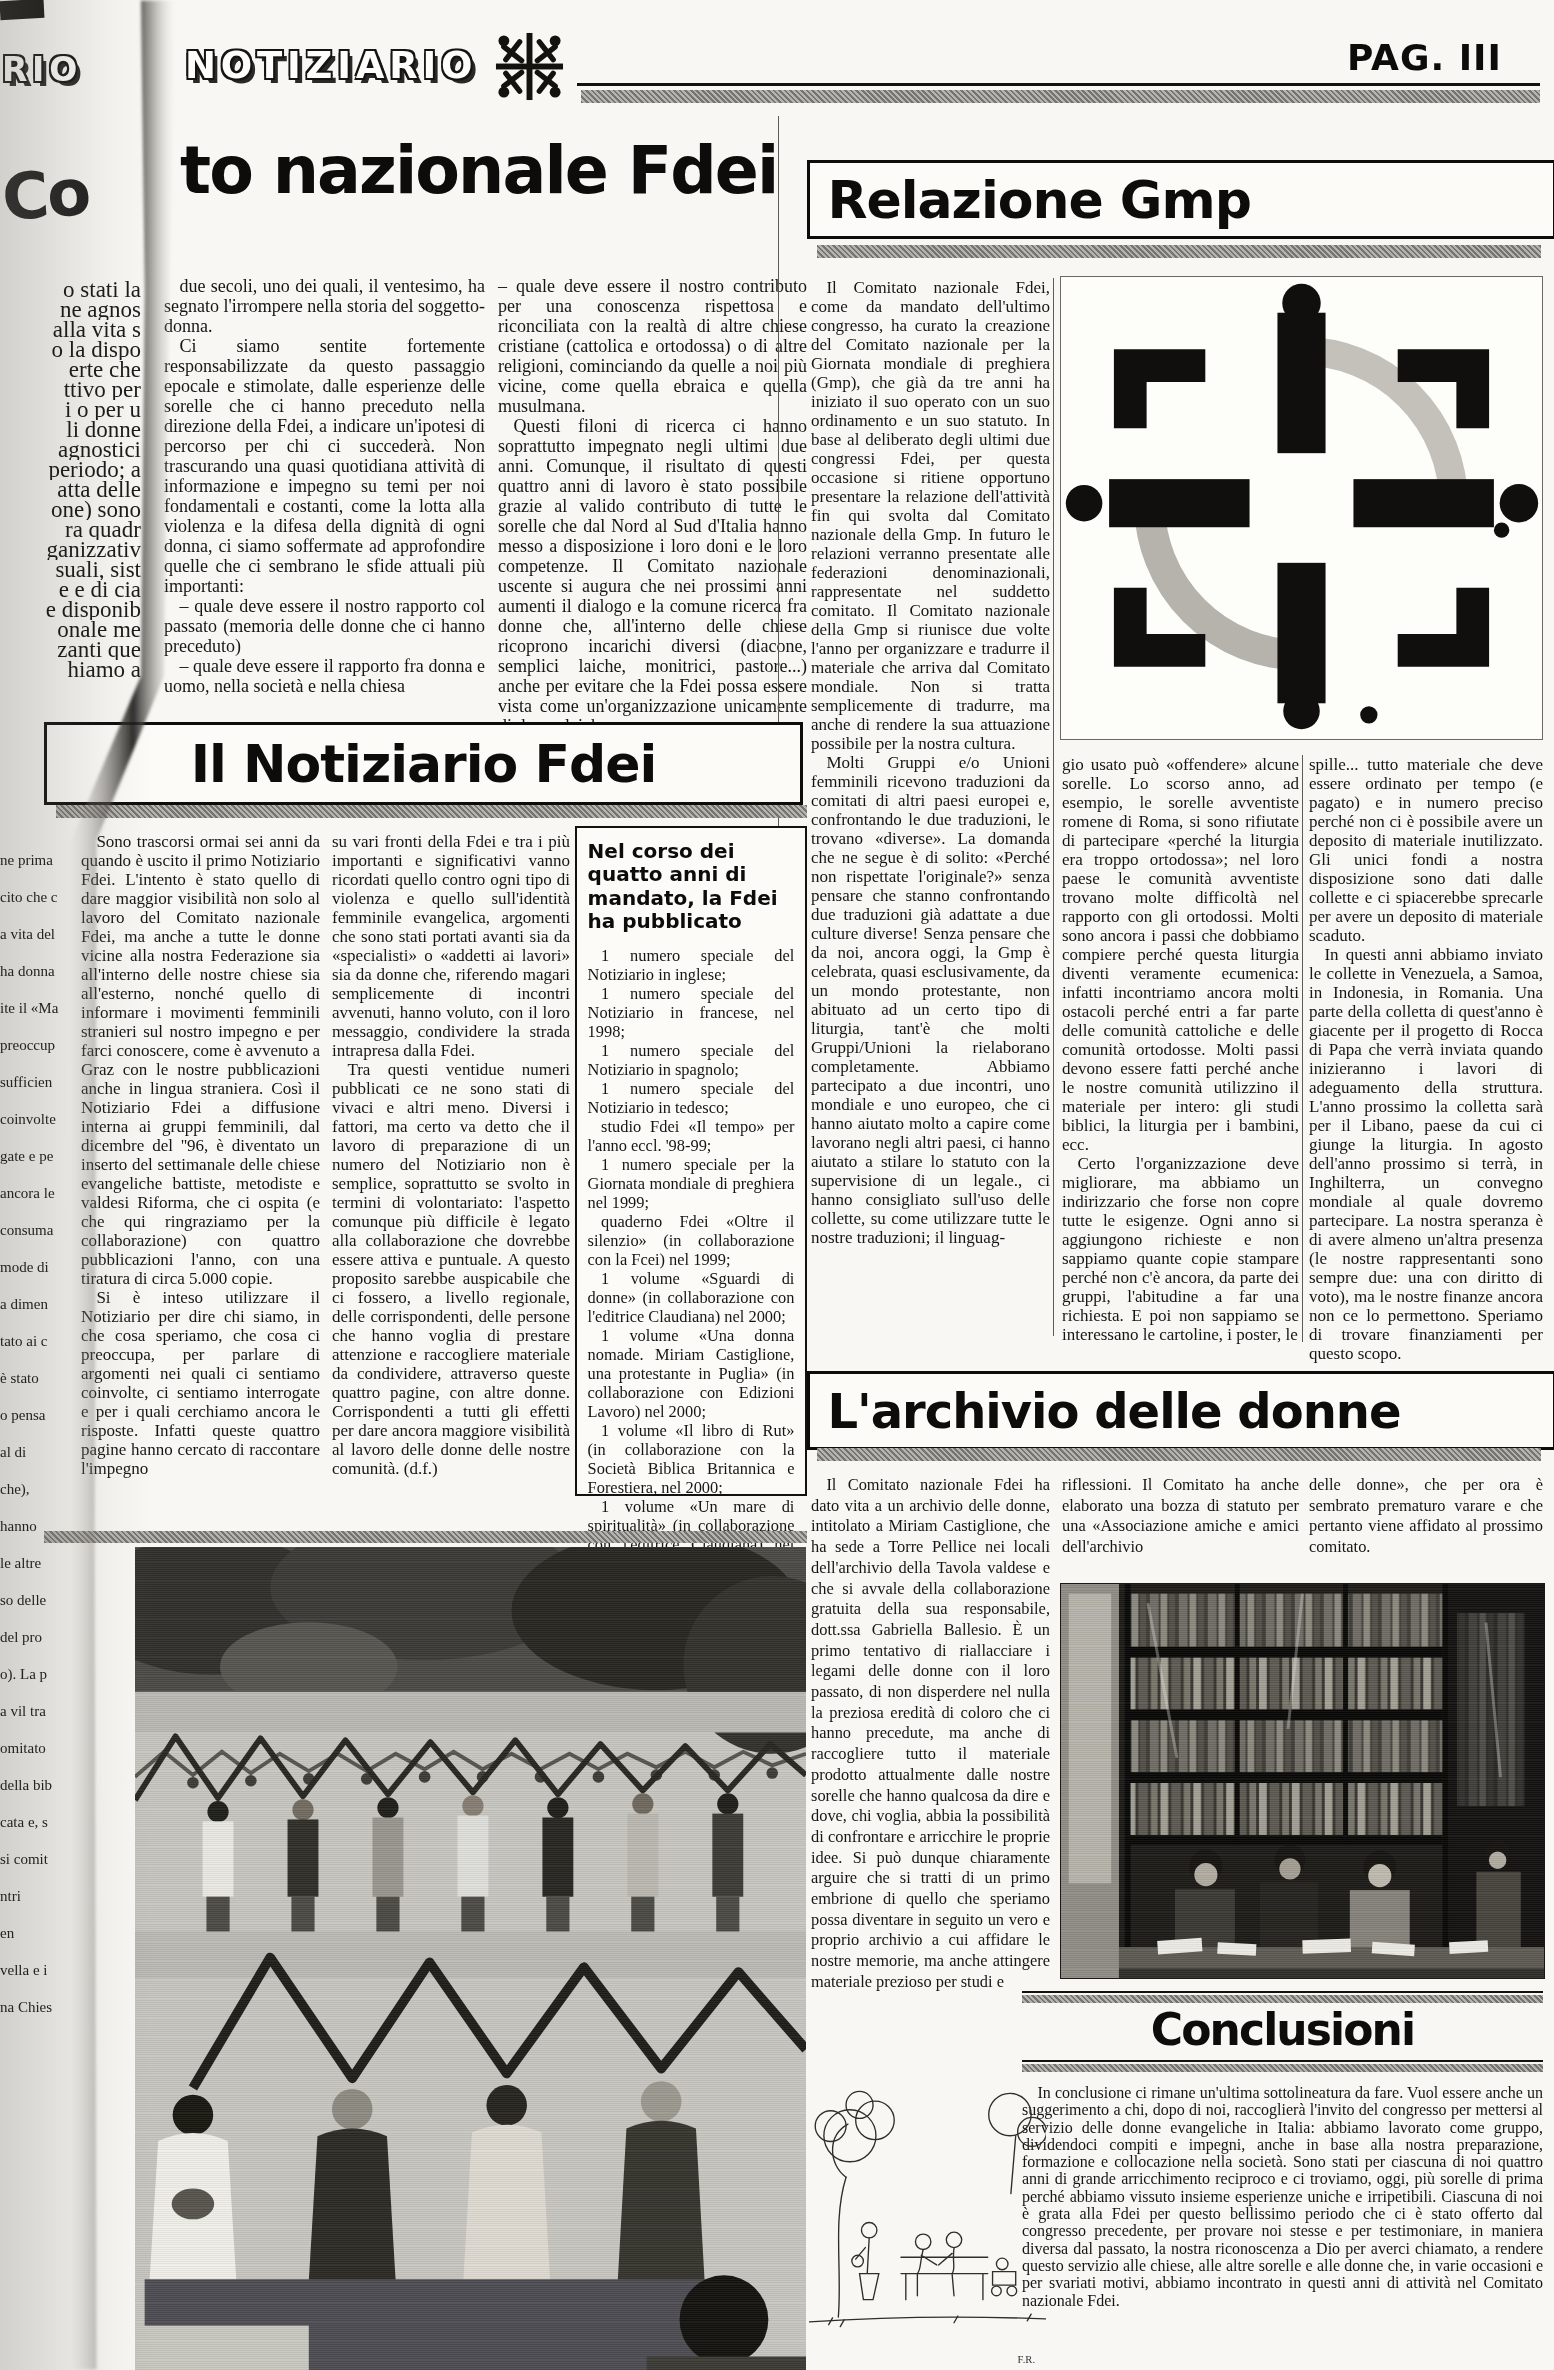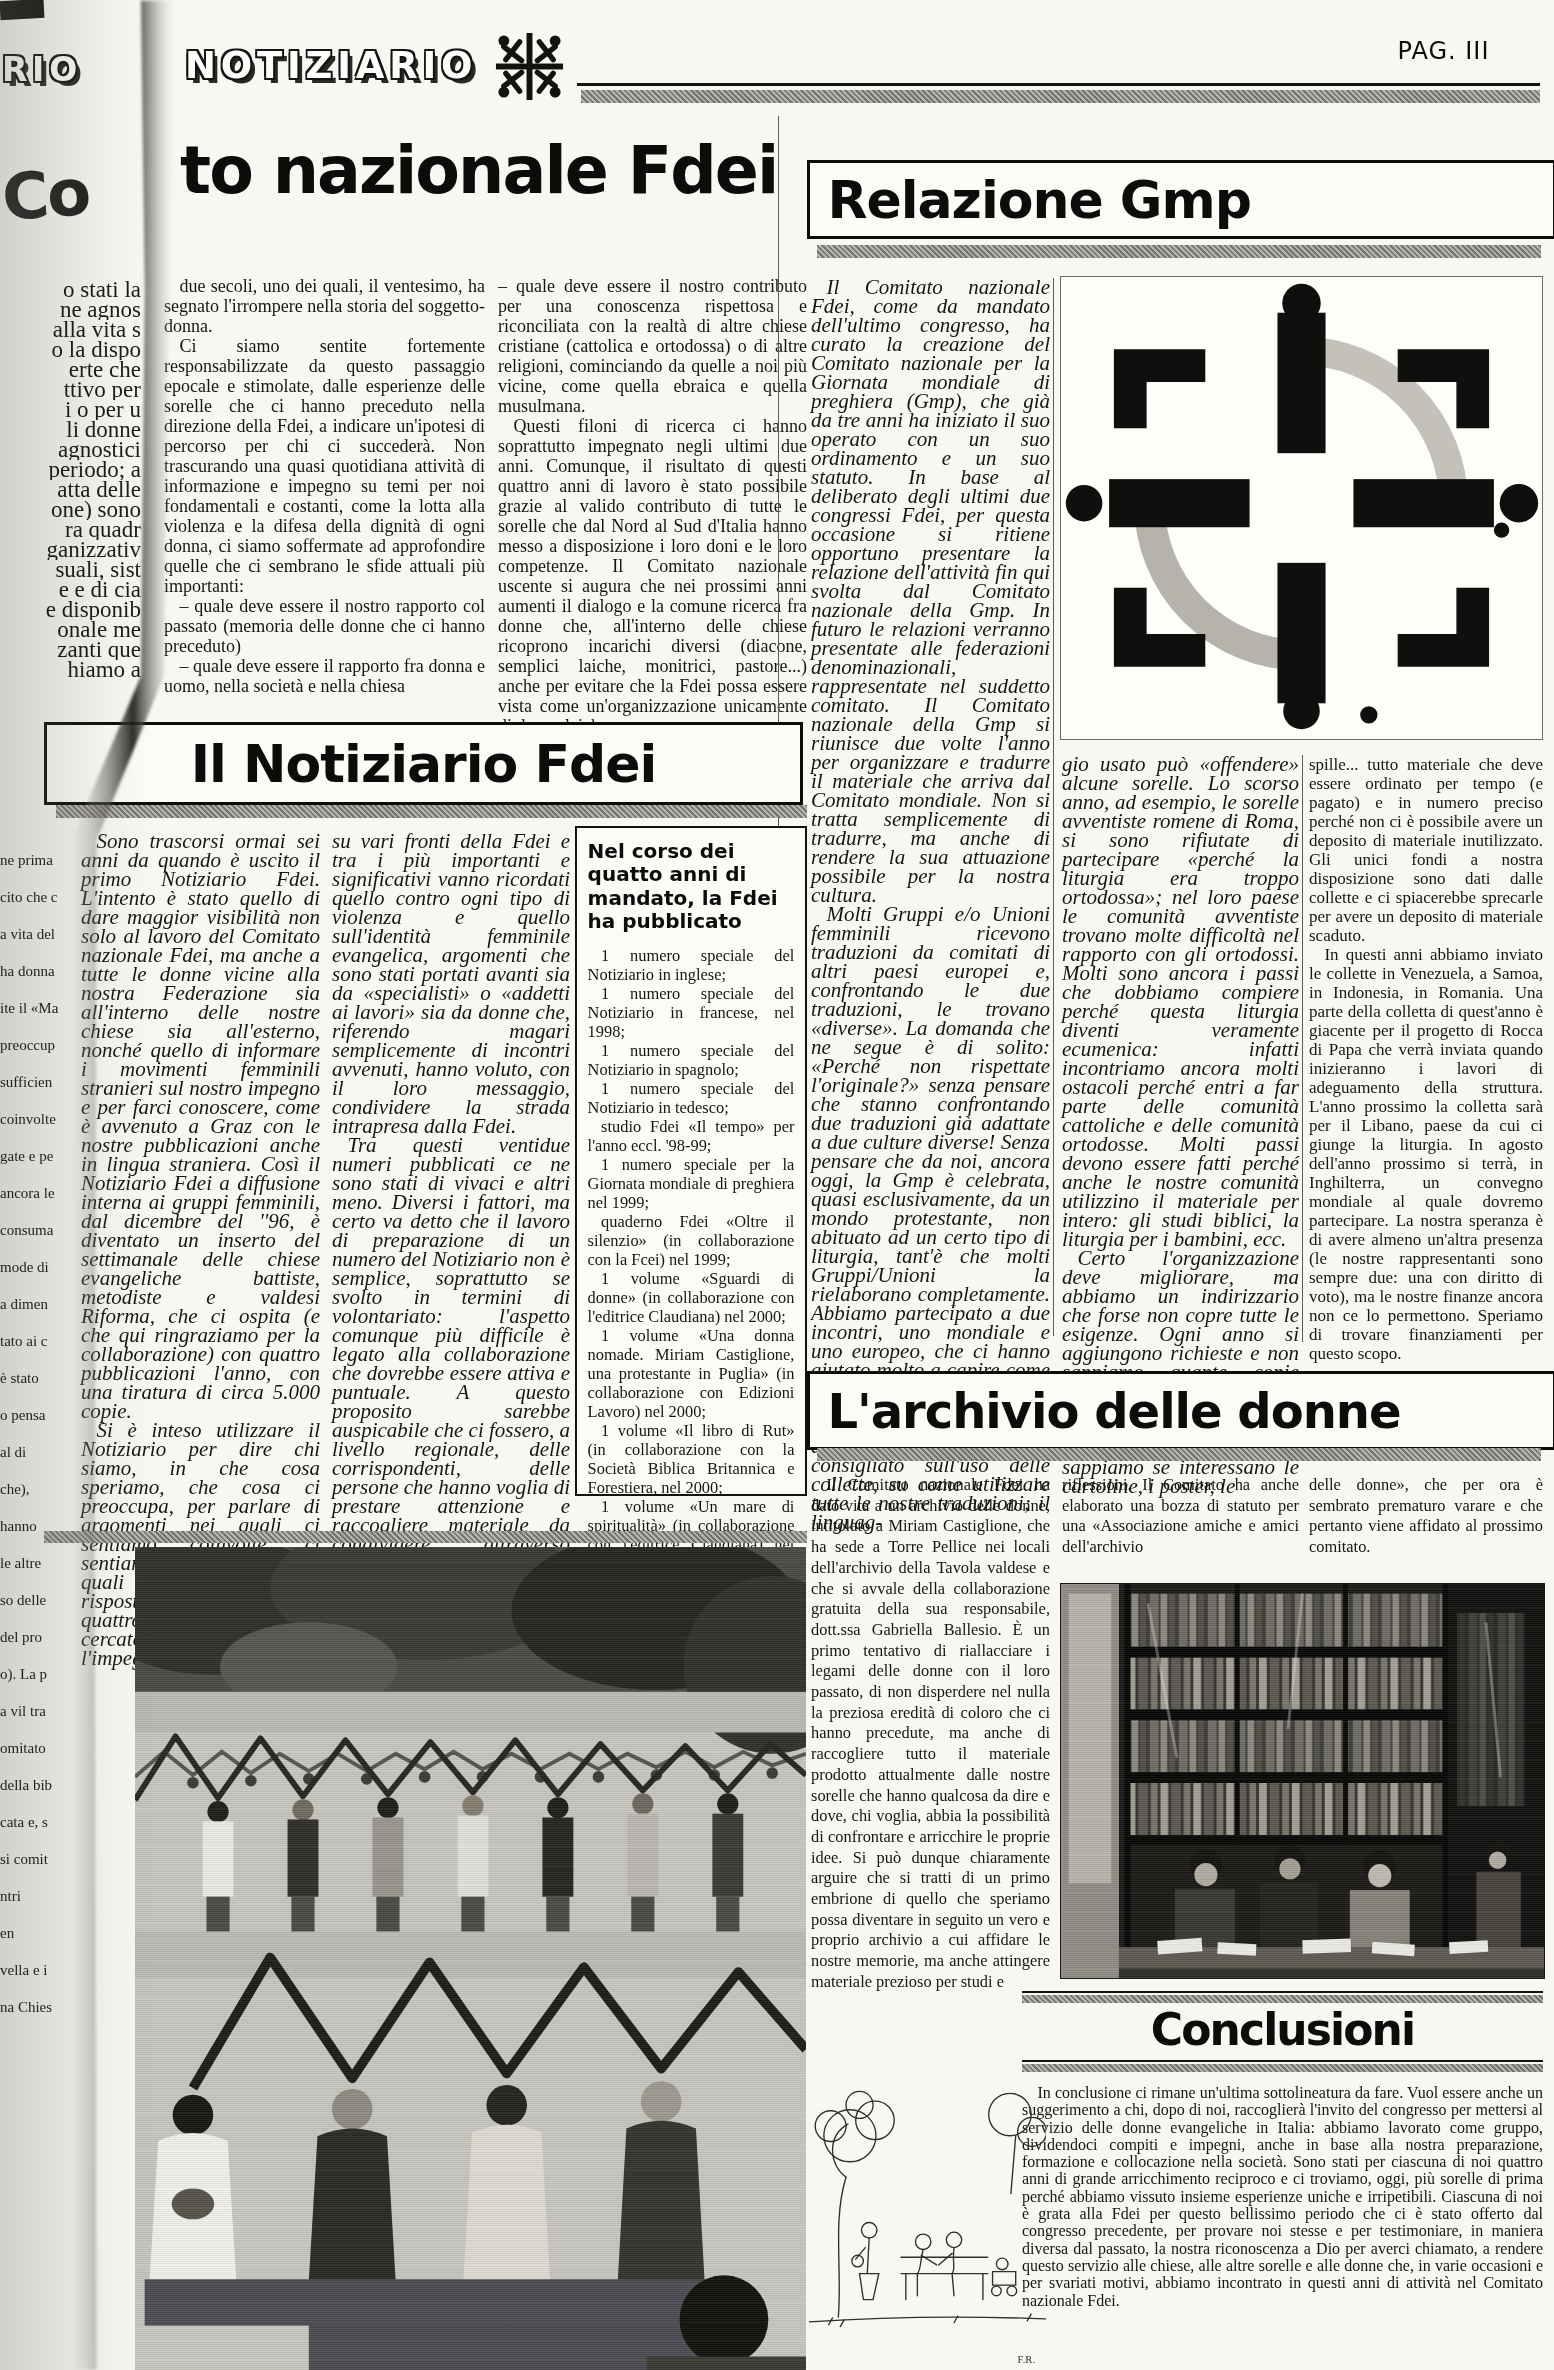--- a/index.html
+++ b/index.html
@@ -11,21 +11,21 @@
   .outline-text{font-family:"DejaVu Sans",sans-serif;font-weight:bold;color:#fdfdfb;letter-spacing:4.8px;
     text-shadow:-1.9px -1.9px 0 #151412,1.9px -1.9px 0 #151412,-1.9px 1.9px 0 #151412,1.9px 1.9px 0 #151412,4.8px 4.8px 0 #2a2926;}
   .tbox{position:absolute;background:#fcfbf8;border:3.9px solid #0d0c0b;display:flex;align-items:center;}
   .tbox .headline{letter-spacing:-1px;}
   .band{position:absolute;background:repeating-linear-gradient(45deg,#767470 0 1.9px,#b6b4ae 1.9px 3.9px);}
   .hrule{position:absolute;background:#13120f;}
   .vrule{position:absolute;width:1px;background:#5c5a55;}
   
   .col{position:absolute;text-align:justify;}
   .body-lg{font-size:18px;line-height:20px;}
-  .body-md{font-size:21px;line-height:19px;font-style:italic;}
+  .body-md{font-size:17px;line-height:19px;}
   .body-ar{font-size:16.4px;line-height:20.7px;}
   .body-cl{font-size:16px;line-height:17.3px;}
   .para{text-indent:15.4px;margin:0;}
   .cont .para:first-child{text-indent:0;}
   .byline{font-weight:bold;text-align:right;margin-top:5.8px;font-size:17px;}
   
   .pubbox{position:absolute;background:#fcfbf8;border:2.9px solid #13120f;padding:9.7px 10.6px;box-sizing:border-box;}
   .pubbox-title{font-family:"DejaVu Sans",sans-serif;font-weight:bold;font-size:20px;line-height:1.18;
     text-align:left;margin:1.9px 0 11.6px 0;color:#0d0c0b;}
   .pub-item{font-size:16.4px;line-height:19px;text-align:justify;text-indent:13.5px;}
@@ -69,21 +69,21 @@
         <circle cx="10" cy="10" r="5.5"></circle>
           <circle cx="62" cy="10" r="5.5"></circle>
         <circle cx="10" cy="62" r="5.5"></circle>
           <circle cx="62" cy="62" r="5.5"></circle>
       </g>
     </svg>
   </div>
 
   <div class="hrule" style="left:577px;top:83px;width:963px;height:2.9px;"></div>
   <div class="band" style="left:581px;top:90px;width:959px;height:12.6px;"></div>
-  <div class="abs" style="left:1347px;top:37px;width:193px;text-align:center;font-family:'DejaVu Sans',sans-serif;font-weight:normal;font-size:24px;letter-spacing:1px;color:#0d0c0b;">PAG. III</div>
+  <div class="abs" style="left:1347px;top:37px;width:193px;text-align:left;font-family:'DejaVu Sans',sans-serif;font-weight:bold;font-size:36px;letter-spacing:1px;color:#0d0c0b;">PAG. III</div>
 
   <div class="abs headline" style="left:1.9px;top:158px;font-size:64px;opacity:.92;transform:rotate(-4deg);">Co</div>
   <h1 class="abs headline" style="left:180px;top:133px;font-size:65px;margin:0;">to nazionale Fdei</h1>
 
   <div class="col body-lg" style="left:164px;top:276px;width:321px;">
       <div class="para">due secoli, uno dei quali, il ventesimo, ha segnato l'irrompere nella storia del soggetto-donna.</div>
       <div class="para">Ci siamo sentite fortemente responsabilizzate da questo passaggio epocale e stimolate, dalle esperienze delle sorelle che ci hanno preceduto nella direzione della Fdei, a indicare un'ipotesi di percorso per chi ci succederà. Non trascurando una quasi quotidiana attività di informazione e impegno su temi per noi fondamentali e costanti, come la lotta alla violenza e la difesa della dignità di ogni donna, ci siamo soffermate ad approfondire quelle che ci sembrano le sfide attuali più importanti:</div>
       <div class="para">– quale deve essere il nostro rapporto col passato (memoria delle donne che ci hanno preceduto)</div>
       <div class="para">– quale deve essere il rapporto fra donna e uomo, nella società e nella chiesa</div>
     </div>

